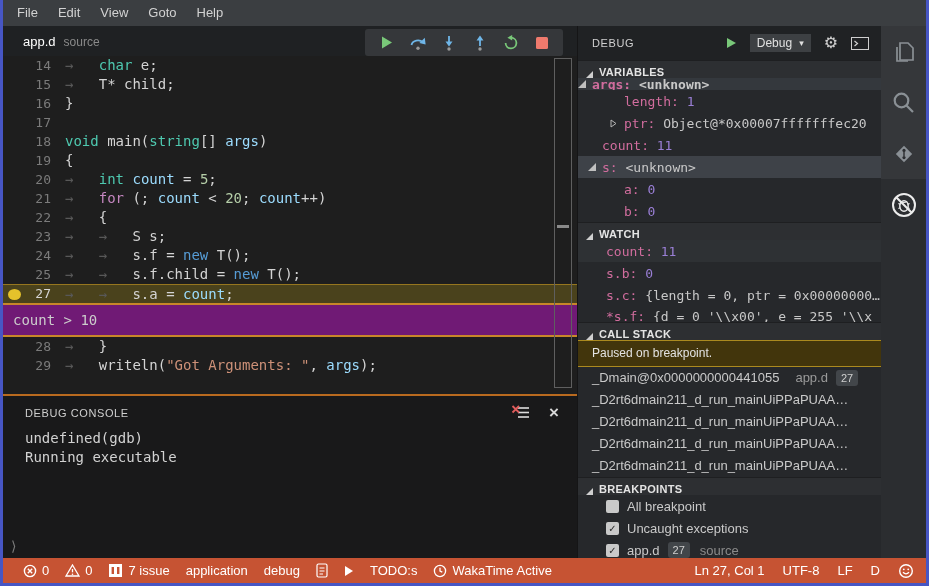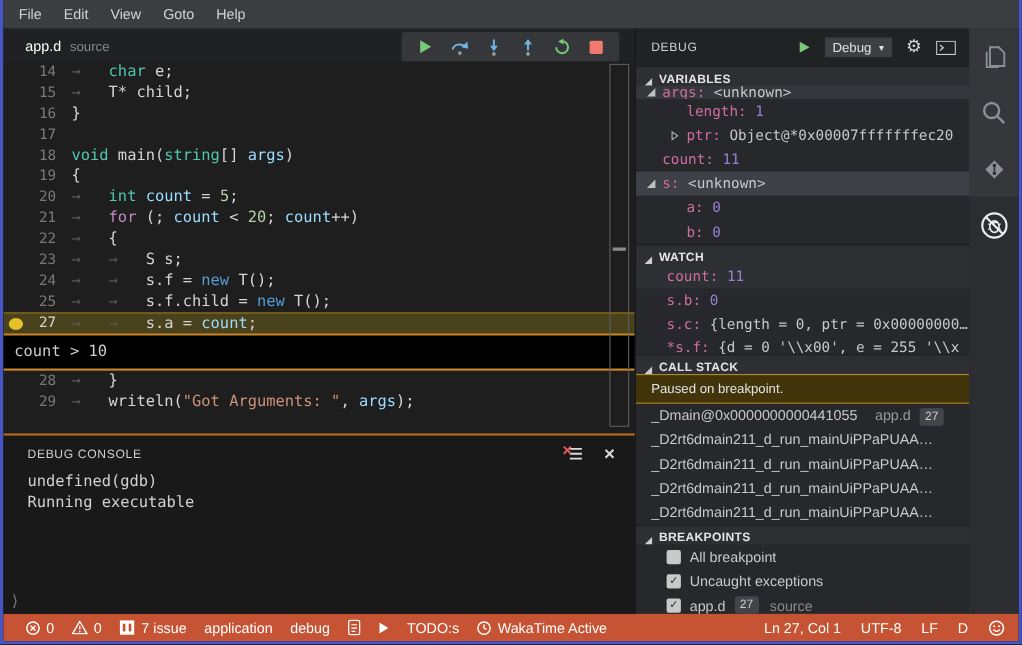--- a/index.html
+++ b/index.html
@@ -25,21 +25,21 @@
   .editor{height:338px;background:#1e1e1e;position:relative;overflow:hidden;flex:none}
   .cl{display:flex;height:19px;line-height:19px;font-family:"DejaVu Sans Mono",monospace;font-size:14px}
   .bp{width:22px;flex:none;display:flex;align-items:center;justify-content:center}
   .dot{width:13px;height:11px;border-radius:50%;background:#e5c22b}
   .ln{width:26px;flex:none;text-align:right;color:#7b7b7b;font-size:13px}
   .ct{margin-left:14px;white-space:pre}
   .sg-ws{color:#585858}.sg-type{color:#4ec9b0}.sg-kw{color:#c586c0}.sg-kw2{color:#569cd6}
   .sg-var{color:#9cdcfe}.sg-num{color:#b5cea8}.sg-str{color:#ce9178}.sg-plain{color:#d4d4d4}
   .cl.cur{background:#4a421c;border-top:1px solid #96761f;line-height:18px}
   .cl.cur .ln{color:#d6d6d6}
-  .cwidget{height:34px;border-top:2px solid #c8872a;border-bottom:2px solid #c8872a;background:#000000;
+  .cwidget{height:34px;border-top:2px solid #c8872a;border-bottom:2px solid #c8872a;background:#701a75;
     color:#ccc;font:14px/30px "DejaVu Sans Mono",monospace;padding-left:10px}
   .scrollbar{position:absolute;right:5px;top:2px;width:18px;height:330px;border:1px solid #5f5f5f}
   .scroll-dash{position:absolute;left:2px;top:166px;width:12px;height:3px;background:#8a8a8a}
   
   .console{height:164px;background:#19191a;border-top:2px solid #b96a1f;position:relative;flex:none}
   .console-header{display:flex;align-items:center;padding:9px 18px 0 22px}
   .console-title{font-size:11px;letter-spacing:.6px;color:#cfcfcf}
   .console-actions{margin-left:auto;display:flex;align-items:center;gap:18px}
   .close-x{color:#d8d8d8;font-size:17px;line-height:14px;font-weight:bold}
   .console-body{padding:8px 0 0 22px;font:14px/19px "DejaVu Sans Mono",monospace;color:#d2d2d2}
@@ -296,21 +296,21 @@
 
         <div class="sect-head">
           <span class="ic">
               <svg width="7" height="7">
                 <path d="M7 0 L7 7 L0 7 Z" fill="#cfcfcf"></path>
               </svg>
             </span>
           <span class="sect-label">VARIABLES</span>
         </div>
         <div>
-            <div class="vrow clip-top" style="padding-left: 10px;"><span class="tw"><svg width="8" height="8">
+            <div class="vrow clip-top" style=" font-weight: bold;"><span class="tw"><svg width="8" height="8">
                   <path d="M8 0 L8 8 L0 8 Z" fill="#c0c0c0"></path>
                 </svg></span><span class="vname">args: </span><span class="vv-plain">&lt;unknown&gt;</span></div>
             <div class="vrow" style="padding-left: 32px; text-align: right;"><span class="tw"></span><span class="vname">length: </span><span class="vv-num">1</span></div>
             <div class="vrow" style="padding-left: 32px;"><span class="tw"><svg width="7" height="9" viewBox="0 0 7 9">
                   <path d="M1 1 L6 4.5 L1 8 Z" fill="none" stroke="#b5b5b5" stroke-width="1"></path>
                 </svg></span><span class="vname">ptr: </span><span class="vv-plain">Object@*0x00007fffffffec20</span></div>
             <div class="vrow" style="padding-left: 10px;"><span class="tw"></span><span class="vname">count: </span><span class="vv-num">11</span></div>
             <div class="vrow sel" style="padding-left: 10px;"><span class="tw"><svg width="8" height="8">
                   <path d="M8 0 L8 8 L0 8 Z" fill="#c0c0c0"></path>
                 </svg></span><span class="vname">s: </span><span class="vv-plain">&lt;unknown&gt;</span></div>

